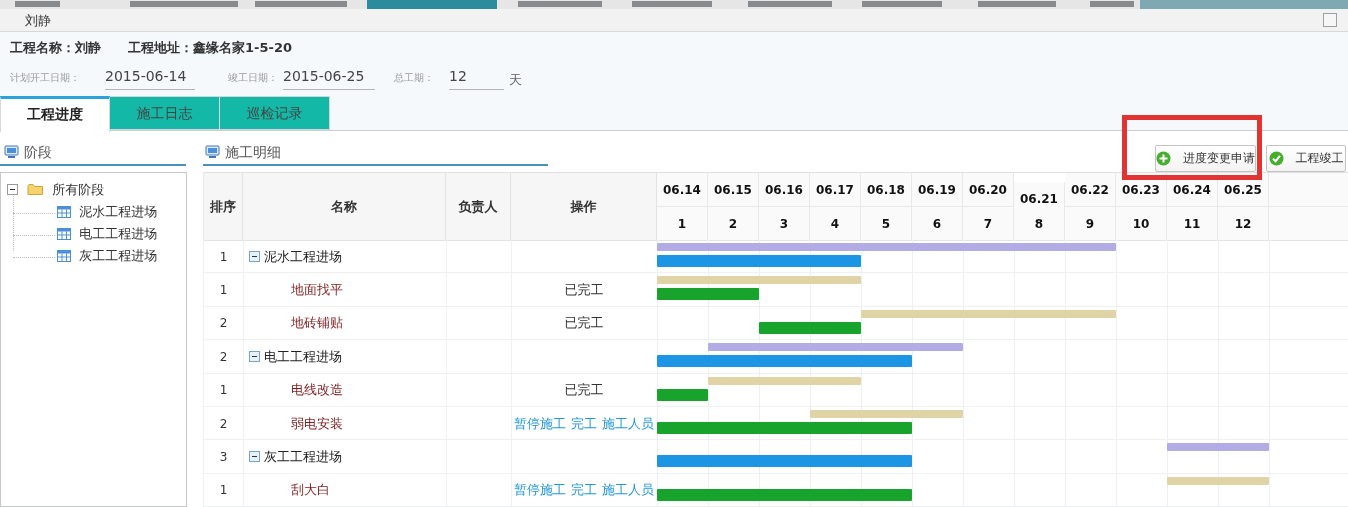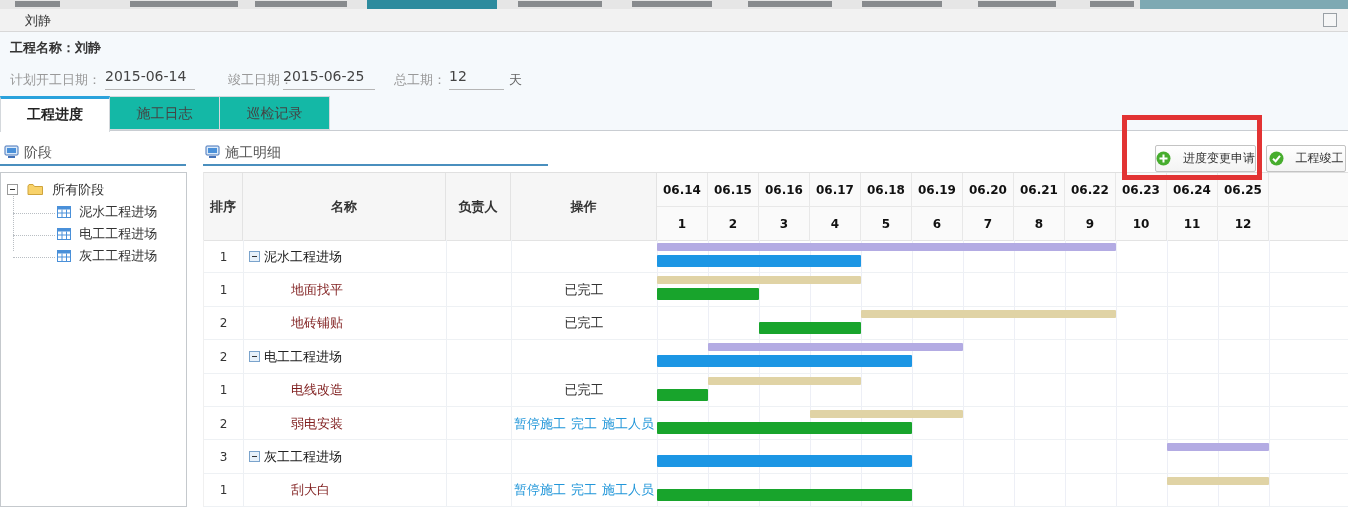--- a/index.html
+++ b/index.html
@@ -15,21 +15,21 @@
   
   .titlebar { position:absolute; left:0; top:9px; width:1348px; height:23px; background:#f2f2f2; border-bottom:1px solid #d8d8d8; }
   .titlebar .title { position:absolute; left:25px; top:3px; font-size:13px; color:#333; }
   .maxbox { position:absolute; right:11px; top:4px; width:14px; height:14px; border:1px solid #9aa0a5; background:#f6f6f6; cursor:pointer; }
 
   
   .band { position:absolute; left:0; width:1348px; background:#f5f9fc; }
   .info-band { top:32px; height:28px; }
   .info-band .pair { position:absolute; top:7px; font-size:13px; font-weight:bold; color:#333; }
   .date-band { top:60px; height:36px; }
-  .date-band .lbl { position:absolute; top:11px; font-size:13px; color:#999; }
+  .date-band .lbl { position:absolute; top:11px; font-size:10px; color:#999; }
   .date-band .val { position:absolute; top:8px; font-size:14px; color:#444; border-bottom:1px solid #b5b5b5; padding-bottom:5px; }
   .date-band .unit { position:absolute; top:11px; font-size:13px; color:#666; }
 
   
   .tabrow { position:absolute; left:0; top:96px; width:1348px; height:35px; background:#f5f9fc; }
   .tabrow .baseline { position:absolute; left:0; top:34px; width:1348px; height:1px; background:#c9cdd2; }
   .tab { position:absolute; top:0; height:34px; width:110px; background:#14b8a6; border:1px solid #d4d8dc; border-left:none; text-align:center; font-size:14px; color:#444; line-height:33px; cursor:pointer; }
   .tab.active { height:36px; background:#fff; border-top:3px solid #2aa2dc; border-left:1px solid #d4d8dc; border-bottom:none; font-weight:bold; color:#222; line-height:30px; z-index:3; }
 
   
@@ -96,20 +96,23 @@
 
   <div class="titlebar">
     <span class="title">刘静</span>
     <span class="maxbox"></span>
   </div>
 
   <div class="band info-band">
     <span class="pair" style="left:10px;">
       <span>工程名称：</span><span>刘静</span>
     </span>
+    <span class="pair" style="left:128px;">
+      <span>工程地址：</span><span>鑫缘名家1-5-20</span>
+    </span>
   </div>
 
   <div class="band date-band">
     <span class="lbl" style="left:10px;">计划开工日期：</span>
     <span class="val" style="left:105px;width:90px;">2015-06-14</span>
     <span class="lbl" style="left:228px;">竣工日期：</span>
     <span class="val" style="left:283px;width:92px;">2015-06-25</span>
     <span class="lbl" style="left:394px;">总工期：</span>
     <span class="val" style="left:449px;width:55px;">12</span>
     <span class="unit" style="left:509px;">天</span>
@@ -208,21 +211,21 @@
     <div class="th-cell" style="left:242px;width:65px;">负责人</div>
     <div class="th-cell" style="left:307px;width:146px;">操作</div>
     <div id="gantt-dates">
         <div class="g-cell" style="left: 453px; width: 51px; top: 0px;">06.14</div>
         <div class="g-cell" style="left: 504px; width: 51px; top: 0px;">06.15</div>
         <div class="g-cell" style="left: 555px; width: 51px; top: 0px;">06.16</div>
         <div class="g-cell" style="left: 606px; width: 51px; top: 0px;">06.17</div>
         <div class="g-cell" style="left: 657px; width: 51px; top: 0px;">06.18</div>
         <div class="g-cell" style="left: 708px; width: 51px; top: 0px;">06.19</div>
         <div class="g-cell" style="left: 759px; width: 51px; top: 0px;">06.20</div>
-        <div class="g-cell" style="left: 810px; width: 51px; top: 0px;">06.21</div>
+        <div class="g-cell" style="left: 810px; width: 51px; top: 9px;">06.21</div>
         <div class="g-cell" style="left: 861px; width: 51px; top: 0px;">06.22</div>
         <div class="g-cell" style="left: 912px; width: 51px; top: 0px;">06.23</div>
         <div class="g-cell" style="left: 963px; width: 51px; top: 0px;">06.24</div>
         <div class="g-cell" style="left: 1014px; width: 51px; top: 0px;">06.25</div>
       </div>
     <div id="gantt-days">
         <div class="g-cell" style="left: 453px; width: 51px; top: 34px; border-bottom: 1px solid rgb(227, 227, 227);">1</div>
         <div class="g-cell" style="left: 504px; width: 51px; top: 34px; border-bottom: 1px solid rgb(227, 227, 227);">2</div>
         <div class="g-cell" style="left: 555px; width: 51px; top: 34px; border-bottom: 1px solid rgb(227, 227, 227);">3</div>
         <div class="g-cell" style="left: 606px; width: 51px; top: 34px; border-bottom: 1px solid rgb(227, 227, 227);">4</div>

